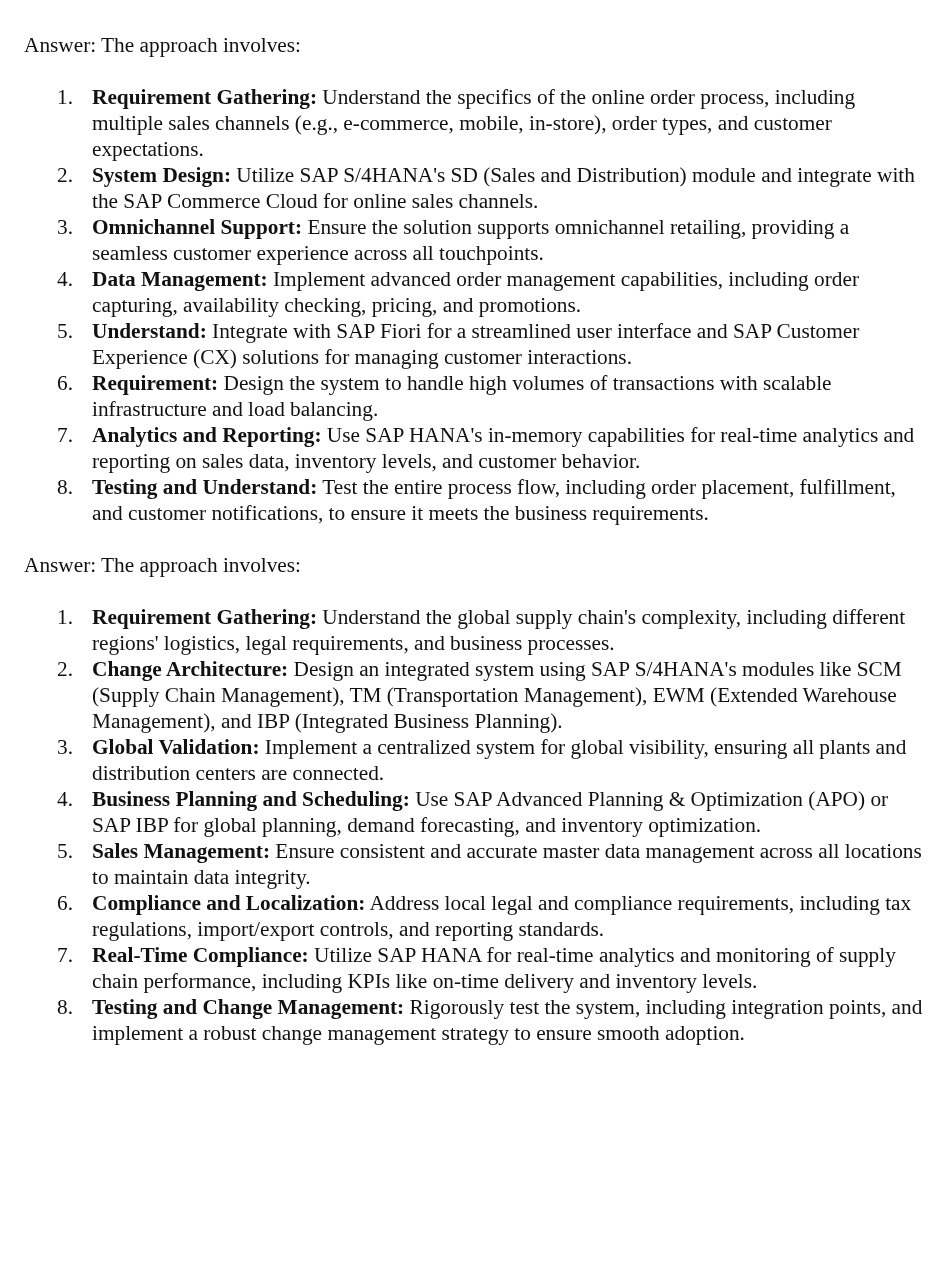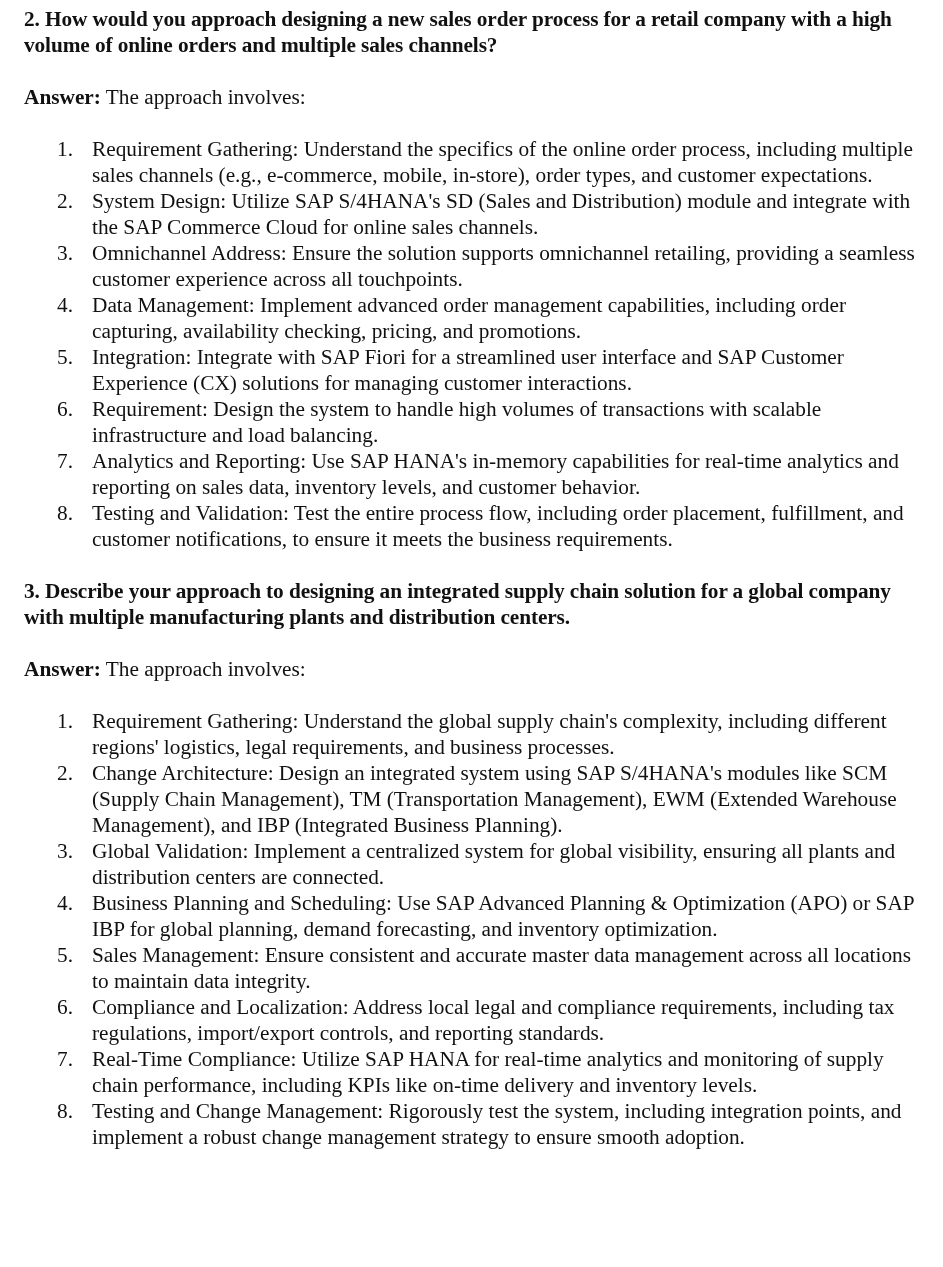--- a/index.html
+++ b/index.html
@@ -22,67 +22,65 @@
     }
     .question {
       font-weight: bold;
       margin: 0;
       letter-spacing: -0.1px;
     }
     .answer-intro {
       margin: 26px 0 0 0;
     }
     .answer-intro b {
-      font-weight: bold;
+      font-weight: normal;
     }
     ol.steps {
       list-style: none;
       margin: 26px 0 0 0;
       padding: 0;
     }
     ol.steps li {
       position: relative;
       padding-left: 68px;
       margin: 0;
     }
     ol.steps li .num {
       position: absolute;
       left: 33px;
       top: 0;
     }
     ol.steps li .label {
-      font-weight: normal;
+      font-weight: bold;
       margin-top: 48px;
     }
     .section + .section {
       margin-top: 26px;
     }
   </style>
 </head>
 <body>
 
 <div class="page">
 
   <div class="section">
-    <p class="question">2. How would you approach designing a new sales order process for a retail company with a high volume of online orders and multiple sales channels?</p>
     <p class="answer-intro"><b>Answer:</b><span> The approach involves:</span></p>
     <ol class="steps">
       <li><span class="num">1.</span><span class="label">Requirement Gathering:</span><span> Understand the specifics of the online order process, including multiple sales channels (e.g., e-commerce, mobile, in-store), order types, and customer expectations.</span></li>
       <li><span class="num">2.</span><span class="label">System Design:</span><span> Utilize SAP S/4HANA's SD (Sales and Distribution) module and integrate with the SAP Commerce Cloud for online sales channels.</span></li>
-      <li><span class="num">3.</span><span class="label">Omnichannel Address:</span><span> Ensure the solution supports omnichannel retailing, providing a seamless customer experience across all touchpoints.</span></li>
+      <li><span class="num">3.</span><span class="label">Omnichannel Support:</span><span> Ensure the solution supports omnichannel retailing, providing a seamless customer experience across all touchpoints.</span></li>
       <li><span class="num">4.</span><span class="label">Data Management:</span><span> Implement advanced order management capabilities, including order capturing, availability checking, pricing, and promotions.</span></li>
-      <li><span class="num">5.</span><span class="label">Integration:</span><span> Integrate with SAP Fiori for a streamlined user interface and SAP Customer Experience (CX) solutions for managing customer interactions.</span></li>
+      <li><span class="num">5.</span><span class="label">Understand:</span><span> Integrate with SAP Fiori for a streamlined user interface and SAP Customer Experience (CX) solutions for managing customer interactions.</span></li>
       <li><span class="num">6.</span><span class="label">Requirement:</span><span> Design the system to handle high volumes of transactions with scalable infrastructure and load balancing.</span></li>
       <li><span class="num">7.</span><span class="label">Analytics and Reporting:</span><span> Use SAP HANA's in-memory capabilities for real-time analytics and reporting on sales data, inventory levels, and customer behavior.</span></li>
-      <li><span class="num">8.</span><span class="label">Testing and Validation:</span><span> Test the entire process flow, including order placement, fulfillment, and customer notifications, to ensure it meets the business requirements.</span></li>
+      <li><span class="num">8.</span><span class="label">Testing and Understand:</span><span> Test the entire process flow, including order placement, fulfillment, and customer notifications, to ensure it meets the business requirements.</span></li>
     </ol>
   </div>
 
   <div class="section">
-    <p class="question">3. Describe your approach to designing an integrated supply chain solution for a global company with multiple manufacturing plants and distribution centers.</p>
     <p class="answer-intro"><b>Answer:</b><span> The approach involves:</span></p>
     <ol class="steps">
       <li><span class="num">1.</span><span class="label">Requirement Gathering:</span><span> Understand the global supply chain's complexity, including different regions' logistics, legal requirements, and business processes.</span></li>
       <li><span class="num">2.</span><span class="label">Change Architecture:</span><span> Design an integrated system using SAP S/4HANA's modules like SCM (Supply Chain Management), TM (Transportation Management), EWM (Extended Warehouse Management), and IBP (Integrated Business Planning).</span></li>
       <li><span class="num">3.</span><span class="label">Global Validation:</span><span> Implement a centralized system for global visibility, ensuring all plants and distribution centers are connected.</span></li>
       <li><span class="num">4.</span><span class="label">Business Planning and Scheduling:</span><span> Use SAP Advanced Planning &amp; Optimization (APO) or SAP IBP for global planning, demand forecasting, and inventory optimization.</span></li>
       <li><span class="num">5.</span><span class="label">Sales Management:</span><span> Ensure consistent and accurate master data management across all locations to maintain data integrity.</span></li>
       <li><span class="num">6.</span><span class="label">Compliance and Localization:</span><span> Address local legal and compliance requirements, including tax regulations, import/export controls, and reporting standards.</span></li>
       <li><span class="num">7.</span><span class="label">Real-Time Compliance:</span><span> Utilize SAP HANA for real-time analytics and monitoring of supply chain performance, including KPIs like on-time delivery and inventory levels.</span></li>
       <li><span class="num">8.</span><span class="label">Testing and Change Management:</span><span> Rigorously test the system, including integration points, and implement a robust change management strategy to ensure smooth adoption.</span></li>

